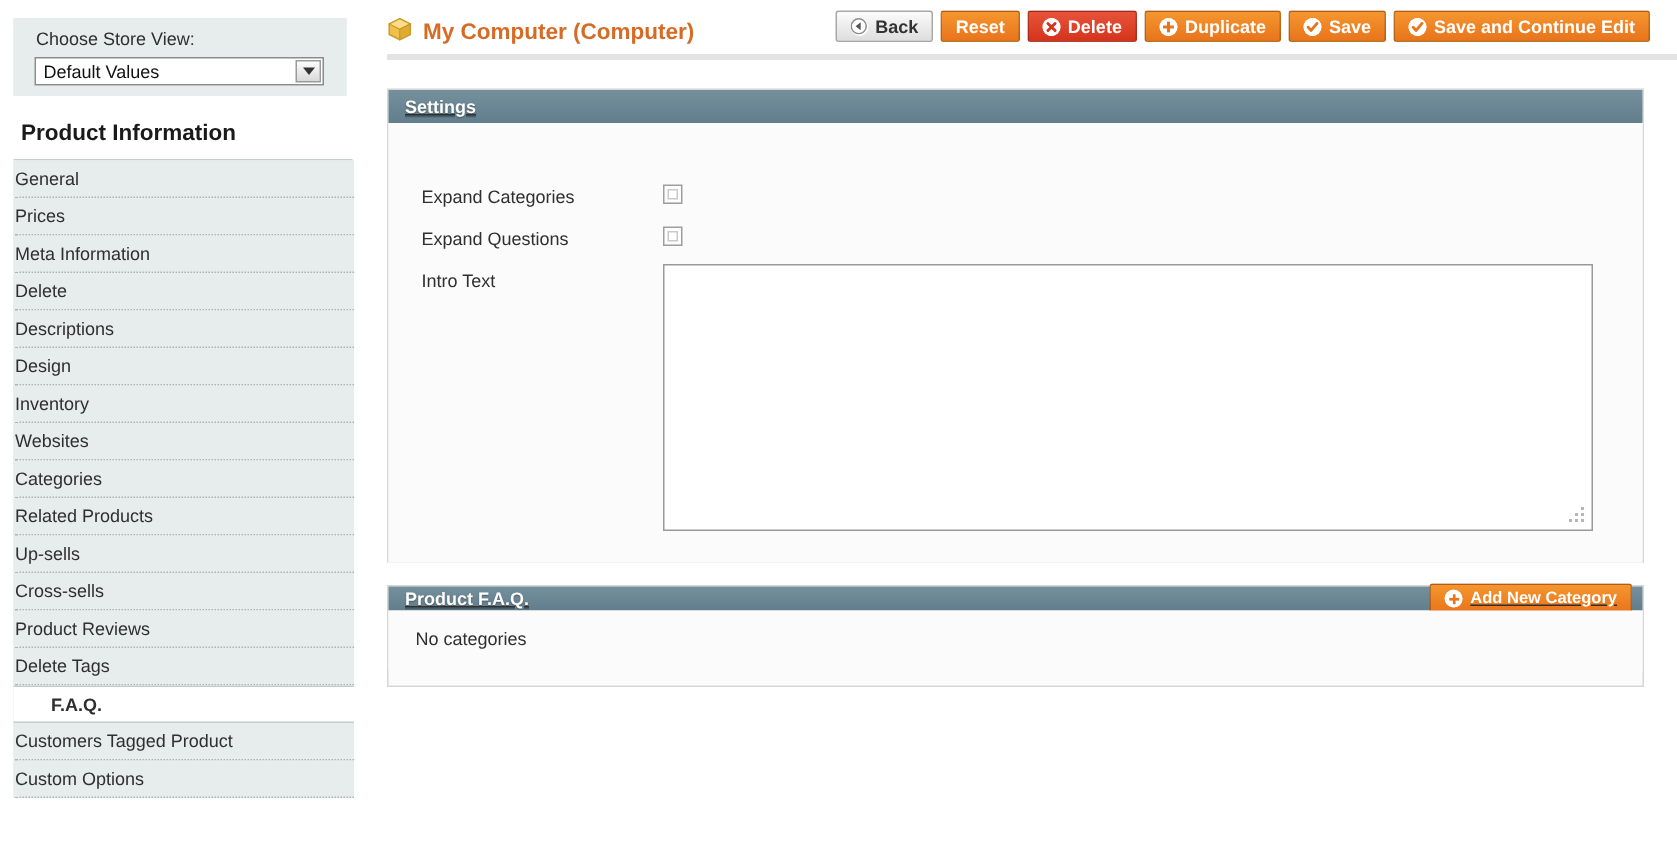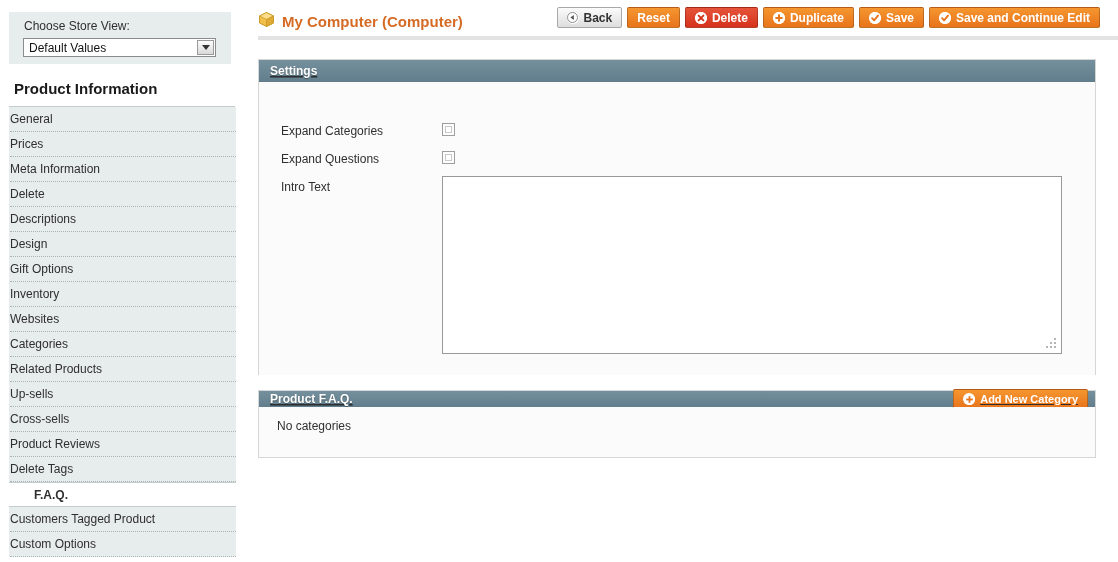--- a/index.html
+++ b/index.html
@@ -357,21 +357,20 @@
   <div id="product-information-title">Product Information</div>
   <div id="nav-title-rule"></div>
 
   <div id="product-nav">
       <div class="nav-item first"><span>General</span></div>
       <div class="nav-item"><span>Prices</span></div>
       <div class="nav-item"><span>Meta Information</span></div>
       <div class="nav-item"><span>Delete</span></div>
       <div class="nav-item"><span>Descriptions</span></div>
       <div class="nav-item"><span>Design</span></div>
-      <div class="nav-item"><span>Gift Options</span></div>
       <div class="nav-item"><span>Inventory</span></div>
       <div class="nav-item"><span>Websites</span></div>
       <div class="nav-item"><span>Categories</span></div>
       <div class="nav-item"><span>Related Products</span></div>
       <div class="nav-item"><span>Up-sells</span></div>
       <div class="nav-item"><span>Cross-sells</span></div>
       <div class="nav-item"><span>Product Reviews</span></div>
       <div class="nav-item"><span>Delete Tags</span></div>
       <div class="nav-item active"><span>F.A.Q.</span></div>
       <div class="nav-item"><span>Customers Tagged Product</span></div>

